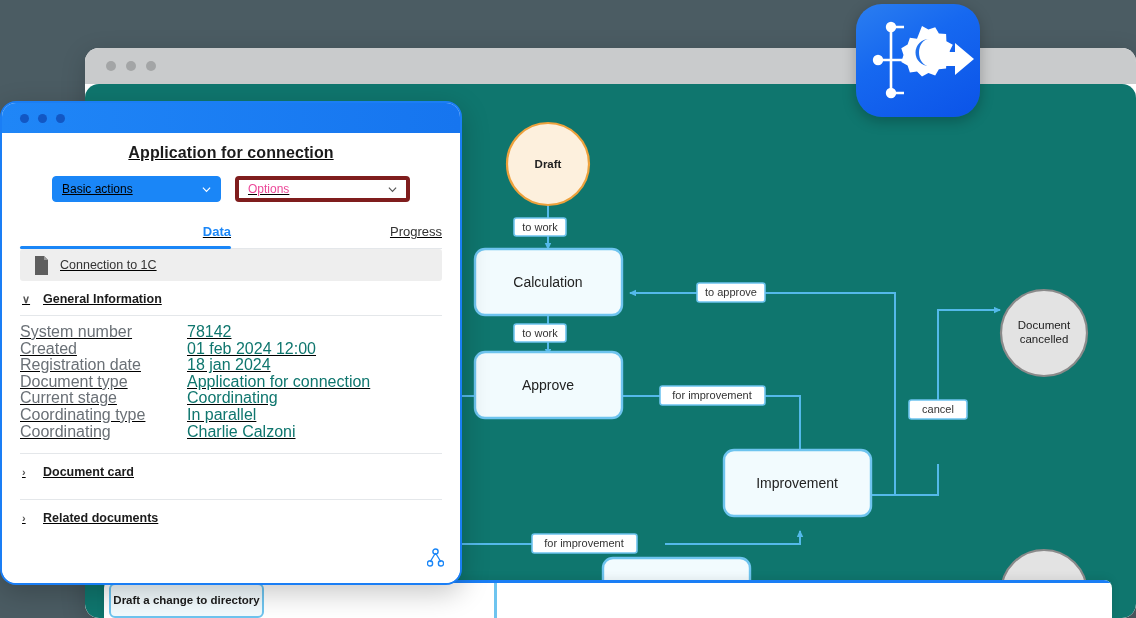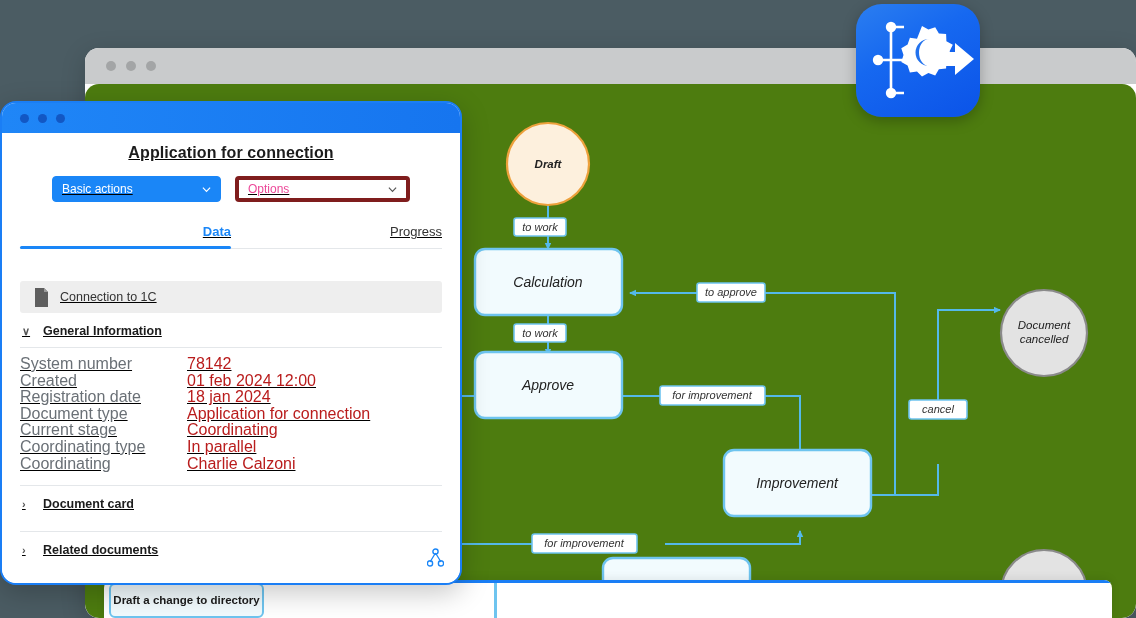--- a/index.html
+++ b/index.html
@@ -19,23 +19,22 @@
     box-shadow:0 6px 24px rgba(0,0,0,.18);
   }
   #browser-titlebar{
     height:36px; background:#c9cbcc; position:relative;
   }
   .tl-dot{ position:absolute; top:13px; width:10px; height:10px; border-radius:50%;
            background:#a3a5a6; }
   .tl-dot.d1{ left:21px; } .tl-dot.d2{ left:41px; } .tl-dot.d3{ left:61px; }
   #browser-page{
     position:absolute; left:0; top:36px; right:0; bottom:0;
-    background:#4d7c0f;
+    background:#0f766e;
     border-radius:14px 14px 14px 14px;
-    font-style:italic;
   }
 
   
   #diagram-canvas{
     position:absolute; left:0; top:0; width:1051px; height:534px;
   }
   #diagram-canvas svg{ position:absolute; left:0; top:0; }
 
   .node-label{
     font-family:"Liberation Sans", sans-serif;
@@ -76,54 +75,54 @@
     margin-top:11px; letter-spacing:.1px;
   }
   #doc-subtitle{
     text-align:center; font-size:13px; color:#222; margin-top:3px;
   }
   #action-row{ display:flex; gap:14px; margin-top:14px; padding:0 32px; }
   .dropdown{
     flex:1; height:26px; border-radius:4px; display:flex; align-items:center;
     justify-content:space-between; padding:0 9px; font-size:12px;
   }
-  #basic-actions-dropdown{ background:#1a86f7; color:#ffffff; border:1px solid #1a86f7; }
+  #basic-actions-dropdown{ background:#1a86f7; color:#000000; border:1px solid #1a86f7; }
   #options-dropdown{ background:#fff; color:#ec4899; border:4px solid #7f1d1d; }
   .chev{ width:9px; height:9px; display:inline-block; }
 
   #tabs-row{
     display:flex; margin-top:16px; border-bottom:1px solid #e4e7ea;
   }
   .tab{
     flex:1; text-align:right; font-size:13px; padding:6px 0 9px;
     color:#333; position:relative; cursor:pointer;
   }
   .tab.active{ color:#1a86f7; font-weight:bold; }
   .tab.active:after{
     content:""; position:absolute; left:0; right:0; bottom:-1px; height:3px;
     background:#1a86f7; border-radius:2px;
   }
 
   #attachment-row{
-    margin-top:32px; height:32px; background:#eeeeee; border-radius:3px;
+    height:32px; background:#eeeeee; border-radius:3px;
     display:flex; align-items:center; padding:0 14px; gap:11px;
   }
   #attachment-name{ font-size:12.5px; color:#333; }
 
   .section-header{
     display:flex; align-items:center; gap:11px; font-size:12.5px; font-weight:bold;
     color:#1c1c1c; padding:11px 0 9px 2px;
   }
   .section-header.bordered{ border-top:1px solid #e4e7ea; }
   .caret{ font-size:11px; color:#555; width:10px; display:inline-block; }
 
   #info-table{ width:100%; border-top:1px solid #e4e7ea; padding-top:8px; }
   .info-row{ display:flex; font-size:16px; line-height:16.6px; }
   .info-key{ width:167px; color:#6a7076; }
-  .info-val{ color:#b91c1c; }
+  .info-val{ color:#0f766e; }
 
   #tree-icon-wrap{ position:absolute; right:16px; bottom:12px; }
 
   
   #bottom-peek{
     position:absolute; left:104px; top:580px; width:1008px; height:38px;
     background:#ffffff; border-radius:8px 8px 0 0;
     box-shadow:0 -2px 8px rgba(0,0,0,.08);
     overflow:hidden;
   }

